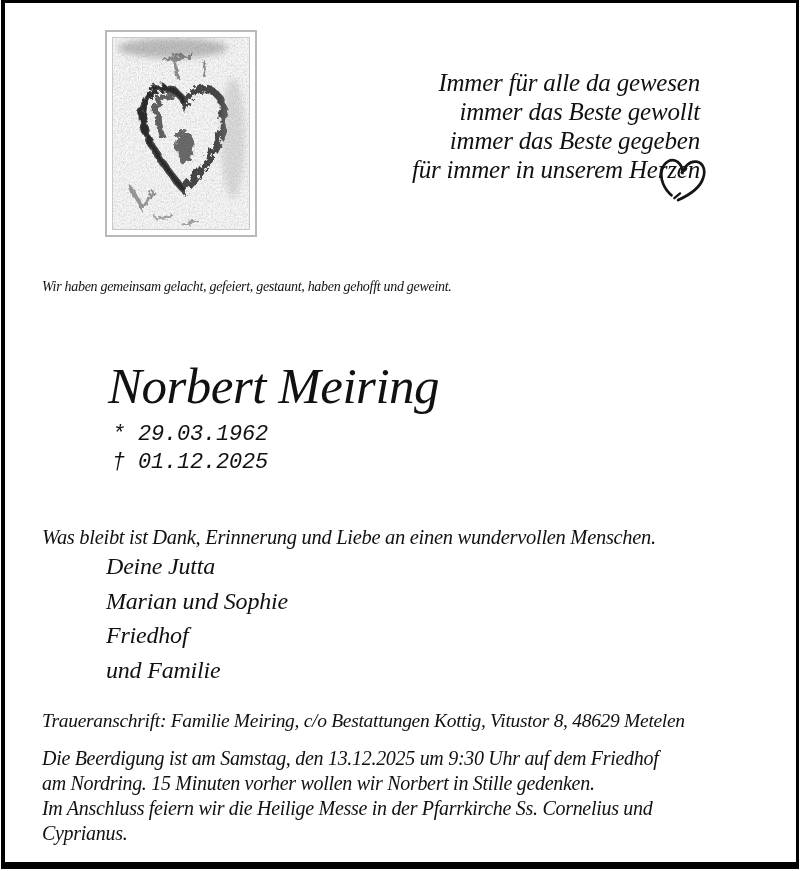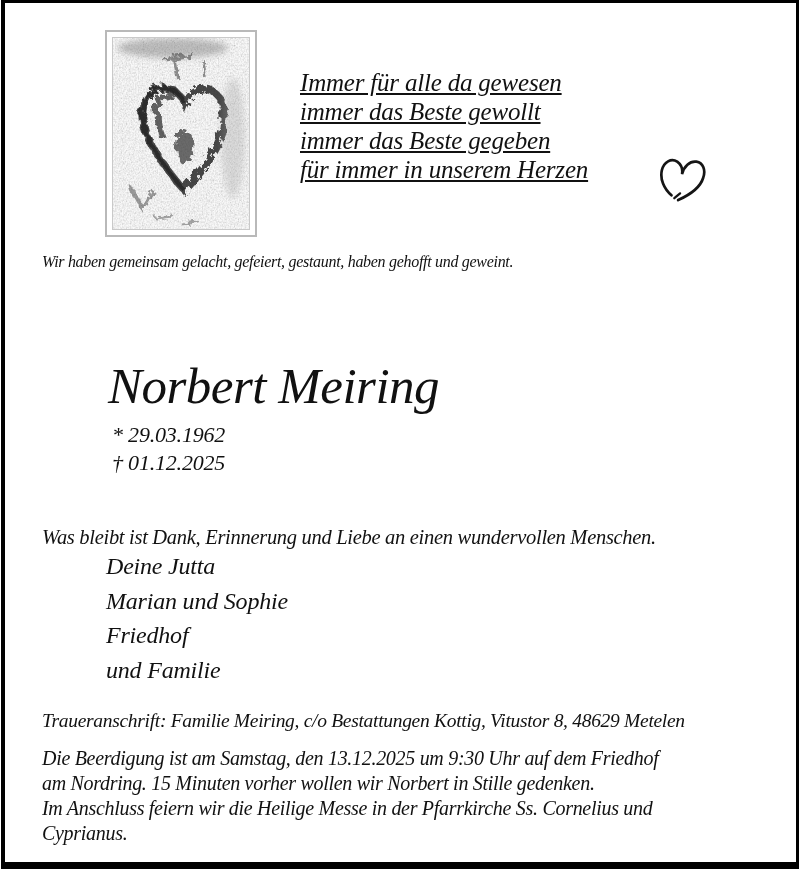--- a/index.html
+++ b/index.html
@@ -30,40 +30,39 @@
   }
   .photo-inner{
     width:138px;height:193px;
     border:1px solid #c9c9c9;
     box-sizing:border-box;
     overflow:hidden;
     background:#cccccc;
   }
   .poem{
     position:absolute;left:300px;top:68px;width:400px;
-    text-align:left;
+    text-align:right;
     font-size:25px;line-height:29px;
     letter-spacing:-0.2px;
-    text-decoration:underline;
   }
   .heart-icon{
     position:absolute;left:658px;top:152px;width:48px;height:52px;
   }
   .intro{
-    position:absolute;left:42px;top:249px;width:720px;
-    font-size:16px;line-height:25.3px;letter-spacing:-0.3px;
+    position:absolute;left:42px;top:274px;width:720px;
+    font-size:14px;line-height:25.3px;letter-spacing:-0.3px;
     white-space:nowrap;
   }
   .name{
     position:absolute;left:108px;top:360px;
     font-size:51px;line-height:52px;letter-spacing:-0.5px;
   }
   .dates{
     position:absolute;left:112px;top:421px;
-    font-size:22px;line-height:28px;letter-spacing:-0.2px;
+    font-size:22px;line-height:28px;letter-spacing:-0.2px;font-family:Liberation Mono, monospace;
   }
   .tribute{
     position:absolute;left:42px;top:513px;width:720px;
     font-size:20.5px;line-height:25px;letter-spacing:-0.3px;
     white-space:nowrap;
     margin-top:12px;
   }
   .mourners{
     position:absolute;left:106px;top:549px;
     font-size:24px;line-height:34.5px;letter-spacing:-0.2px;

